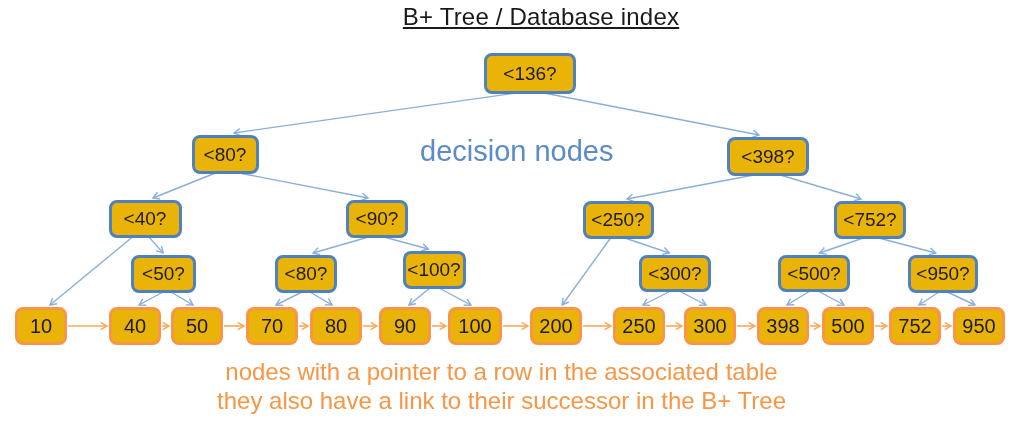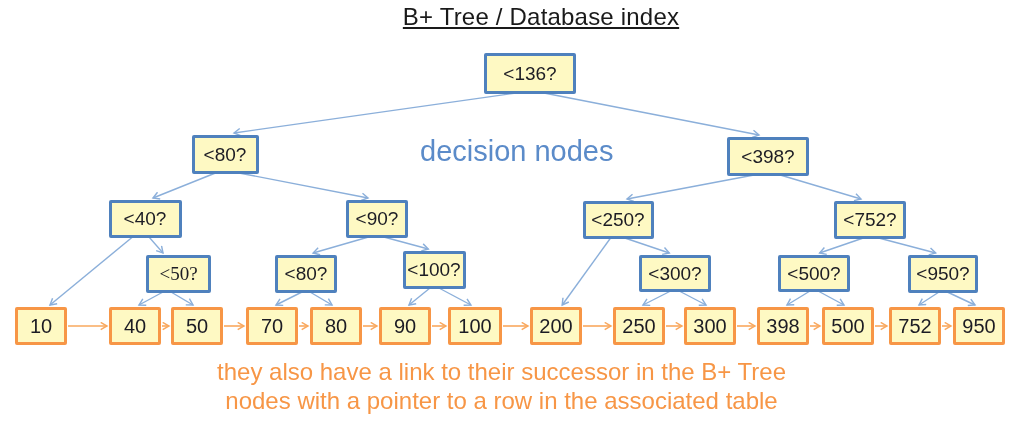--- a/index.html
+++ b/index.html
@@ -18,21 +18,21 @@
     letter-spacing:0.2px;
     padding-left:36px;
   }
   #decision-label{
     position:absolute;left:420px;top:135px;
     font-size:29px;color:#5b8bc9;
   }
   .node{
     position:absolute;box-sizing:border-box;
     display:flex;align-items:center;justify-content:center;
-    background:#fef9c3;border-radius:2px;
+    background:#eab308;border-radius:8px;
     color:#1c1c24;
   }
   .decision{border:3px solid var(--blue-border);font-size:19px;}
   .leaf{border:3px solid var(--orange-border);font-size:20px;}
   #captions{
     position:absolute;left:0;top:357px;width:1003px;
     text-align:center;color:var(--orange-text);
     font-size:24px;line-height:29px;
   }
 </style>
@@ -95,21 +95,21 @@
   <div id="title" style="color: rgb(26, 26, 26);">B+ Tree / Database index</div>
   <div id="decision-label" style="color: rgb(91, 139, 201);">decision nodes</div>
   <div id="nodes">
       <div class="node decision" style="left: 484px; top: 53px; width: 92px; height: 41px;">&lt;136?</div>
       <div class="node decision" style="left: 191.5px; top: 135px; width: 67px; height: 39px;">&lt;80?</div>
       <div class="node decision" style="left: 727px; top: 137px; width: 82px; height: 39px;">&lt;398?</div>
       <div class="node decision" style="left: 108.5px; top: 200px; width: 73px; height: 38px;">&lt;40?</div>
       <div class="node decision" style="left: 346px; top: 200px; width: 62px; height: 38px;">&lt;90?</div>
       <div class="node decision" style="left: 582.5px; top: 201px; width: 71px; height: 38px;">&lt;250?</div>
       <div class="node decision" style="left: 834px; top: 201px; width: 72px; height: 38px;">&lt;752?</div>
-      <div class="node decision" style="left: 146px; top: 255px; width: 65px; height: 38px; font-family: Liberation Serif, serif;">&lt;50?</div>
+      <div class="node decision" style="left: 131px; top: 255px; width: 65px; height: 38px;">&lt;50?</div>
       <div class="node decision" style="left: 275px; top: 255px; width: 62px; height: 38px;">&lt;80?</div>
       <div class="node decision" style="left: 402.5px; top: 251px; width: 63px; height: 38px;">&lt;100?</div>
       <div class="node decision" style="left: 639px; top: 255px; width: 72px; height: 37px;">&lt;300?</div>
       <div class="node decision" style="left: 778px; top: 255px; width: 72px; height: 37px;">&lt;500?</div>
       <div class="node decision" style="left: 908px; top: 255px; width: 70px; height: 38px;">&lt;950?</div>
       <div class="node leaf" style="left: 15px; top: 307px; width: 52px; height: 38px;">10</div>
       <div class="node leaf" style="left: 109px; top: 307px; width: 52px; height: 38px;">40</div>
       <div class="node leaf" style="left: 171px; top: 307px; width: 52px; height: 38px;">50</div>
       <div class="node leaf" style="left: 246px; top: 307px; width: 52px; height: 38px;">70</div>
       <div class="node leaf" style="left: 310px; top: 307px; width: 52px; height: 38px;">80</div>
@@ -118,16 +118,16 @@
       <div class="node leaf" style="left: 530px; top: 307px; width: 52px; height: 38px;">200</div>
       <div class="node leaf" style="left: 613px; top: 307px; width: 52px; height: 38px;">250</div>
       <div class="node leaf" style="left: 684px; top: 307px; width: 52px; height: 38px;">300</div>
       <div class="node leaf" style="left: 757px; top: 307px; width: 52px; height: 38px;">398</div>
       <div class="node leaf" style="left: 822px; top: 307px; width: 52px; height: 38px;">500</div>
       <div class="node leaf" style="left: 889px; top: 307px; width: 52px; height: 38px;">752</div>
       <div class="node leaf" style="left: 953px; top: 307px; width: 52px; height: 38px;">950</div>
     </div>
 
   <div id="captions">
+    <div>nodes with a pointer to a row in the associated table</div>
     <div>they also have a link to their successor in the B+ Tree</div>
-    <div>nodes with a pointer to a row in the associated table</div>
   </div>
 </div>
 
 </body></html>

